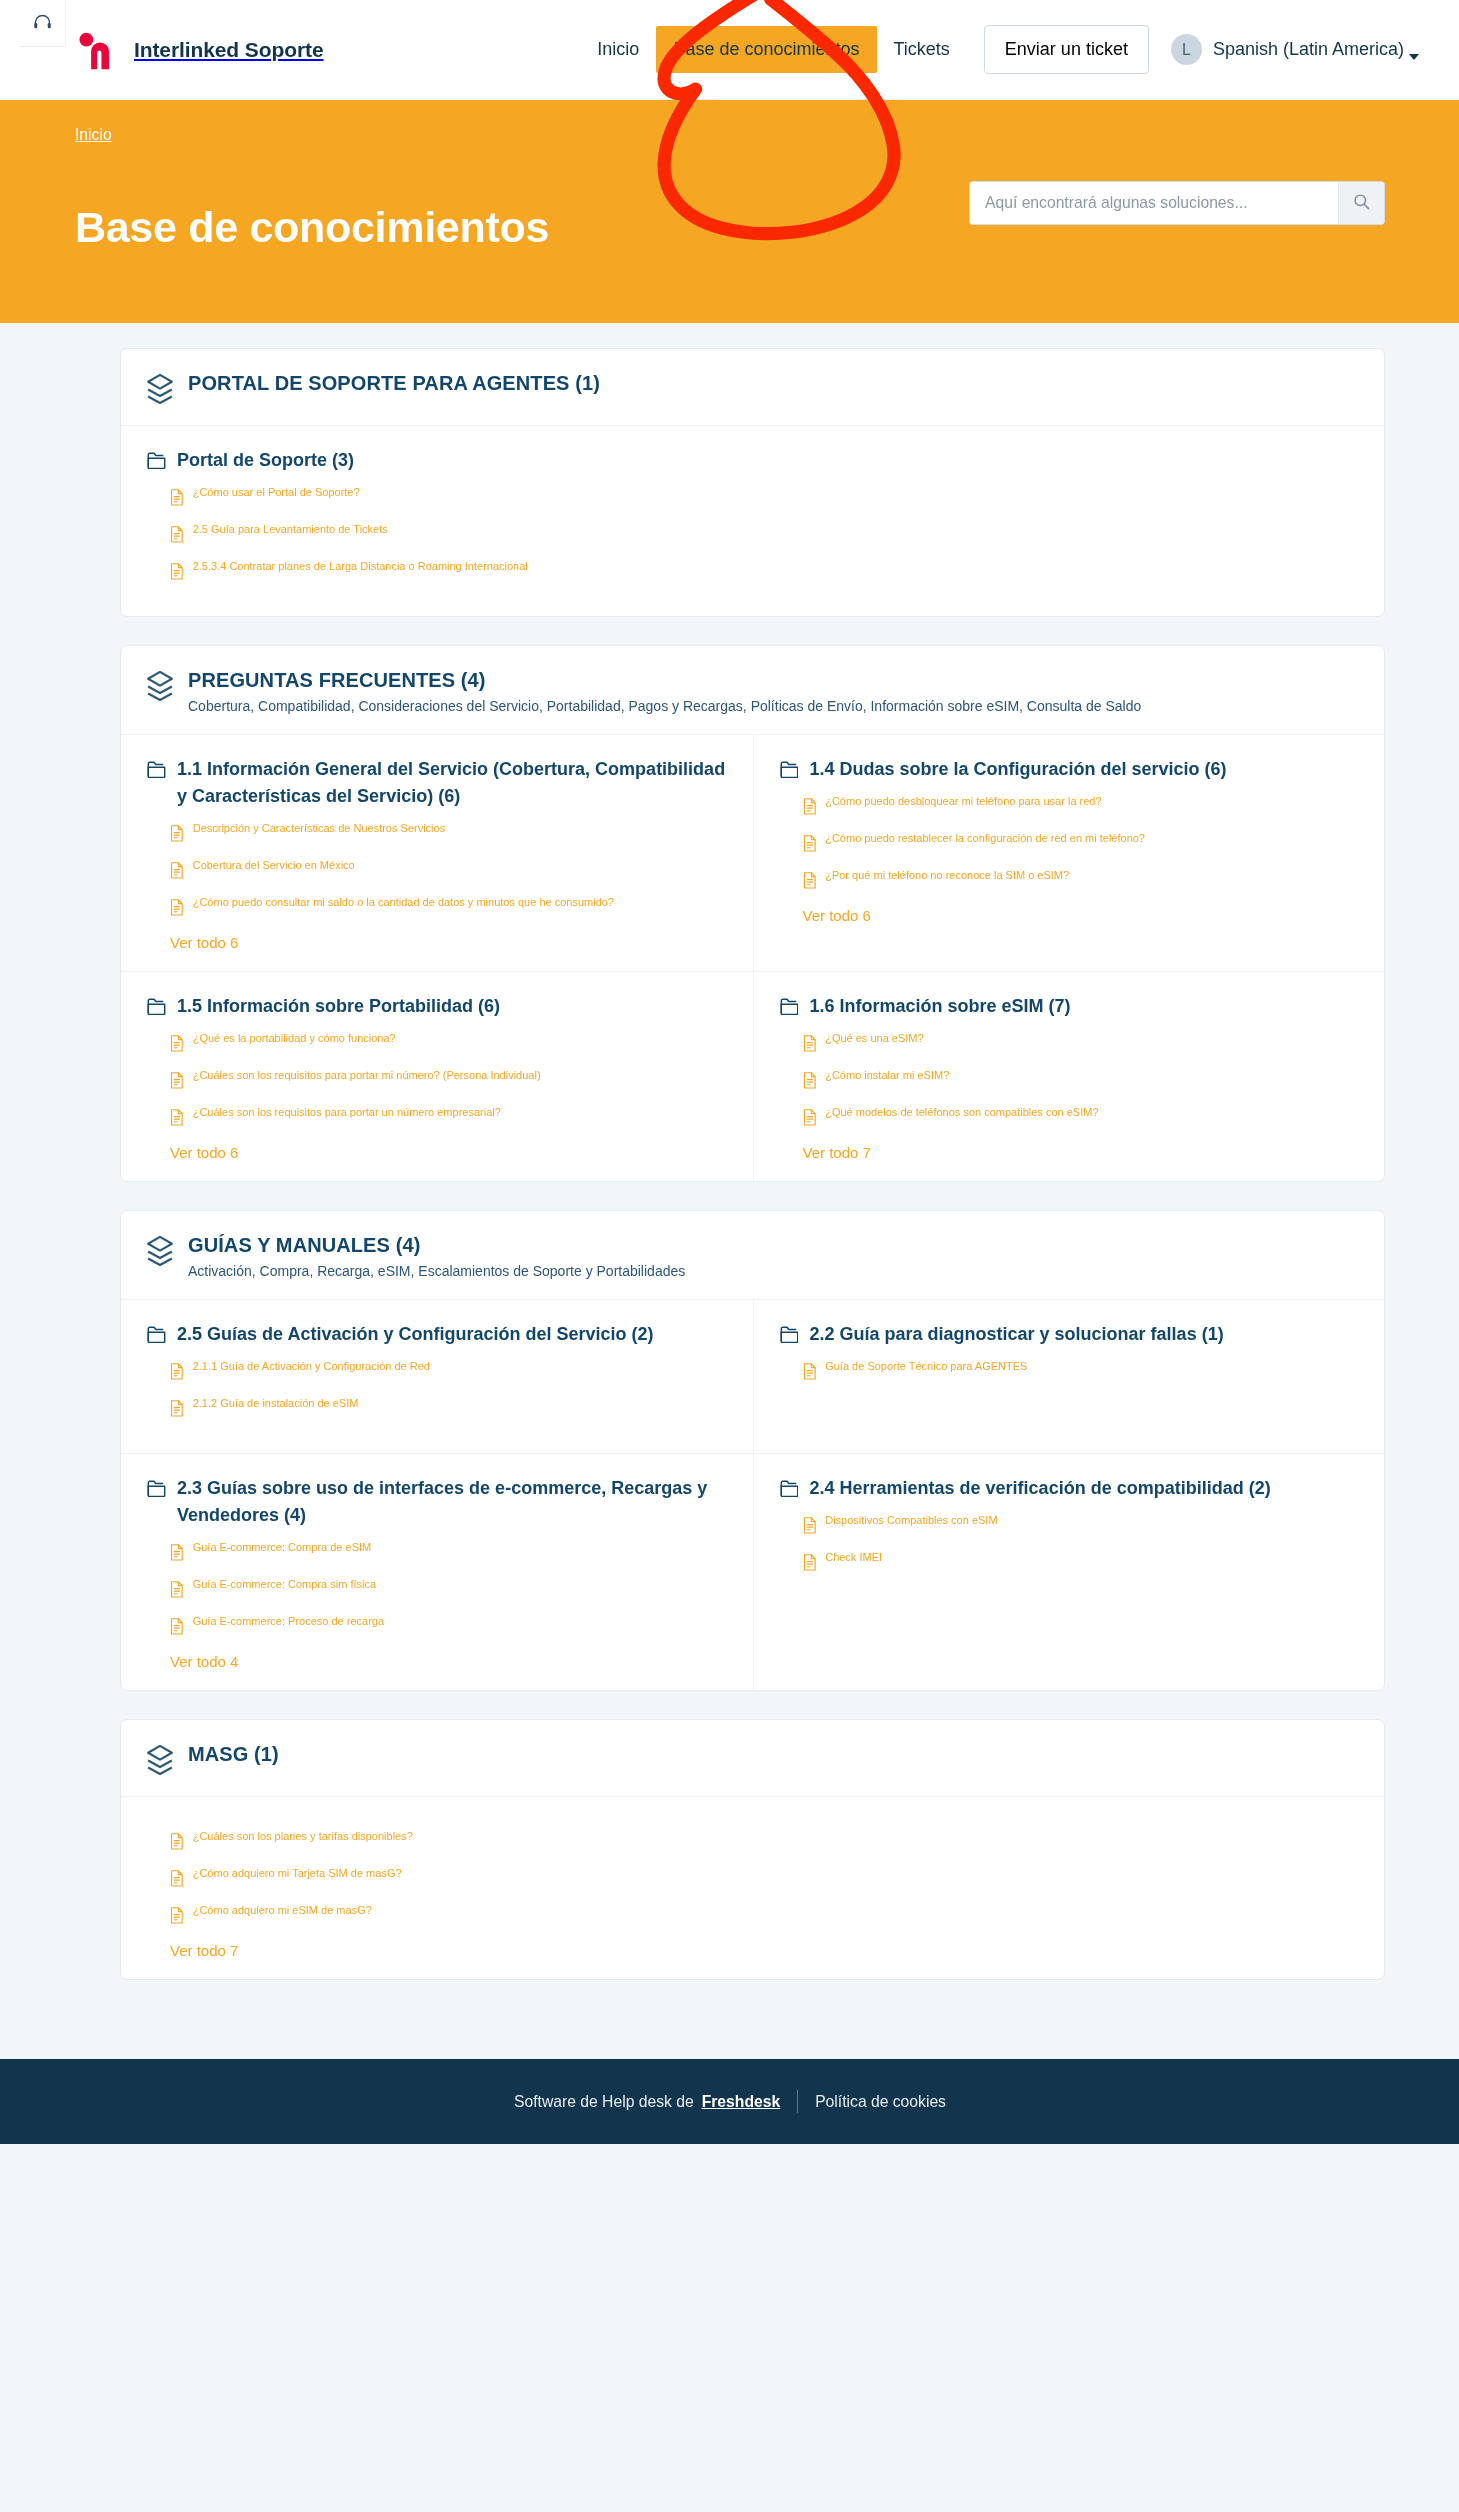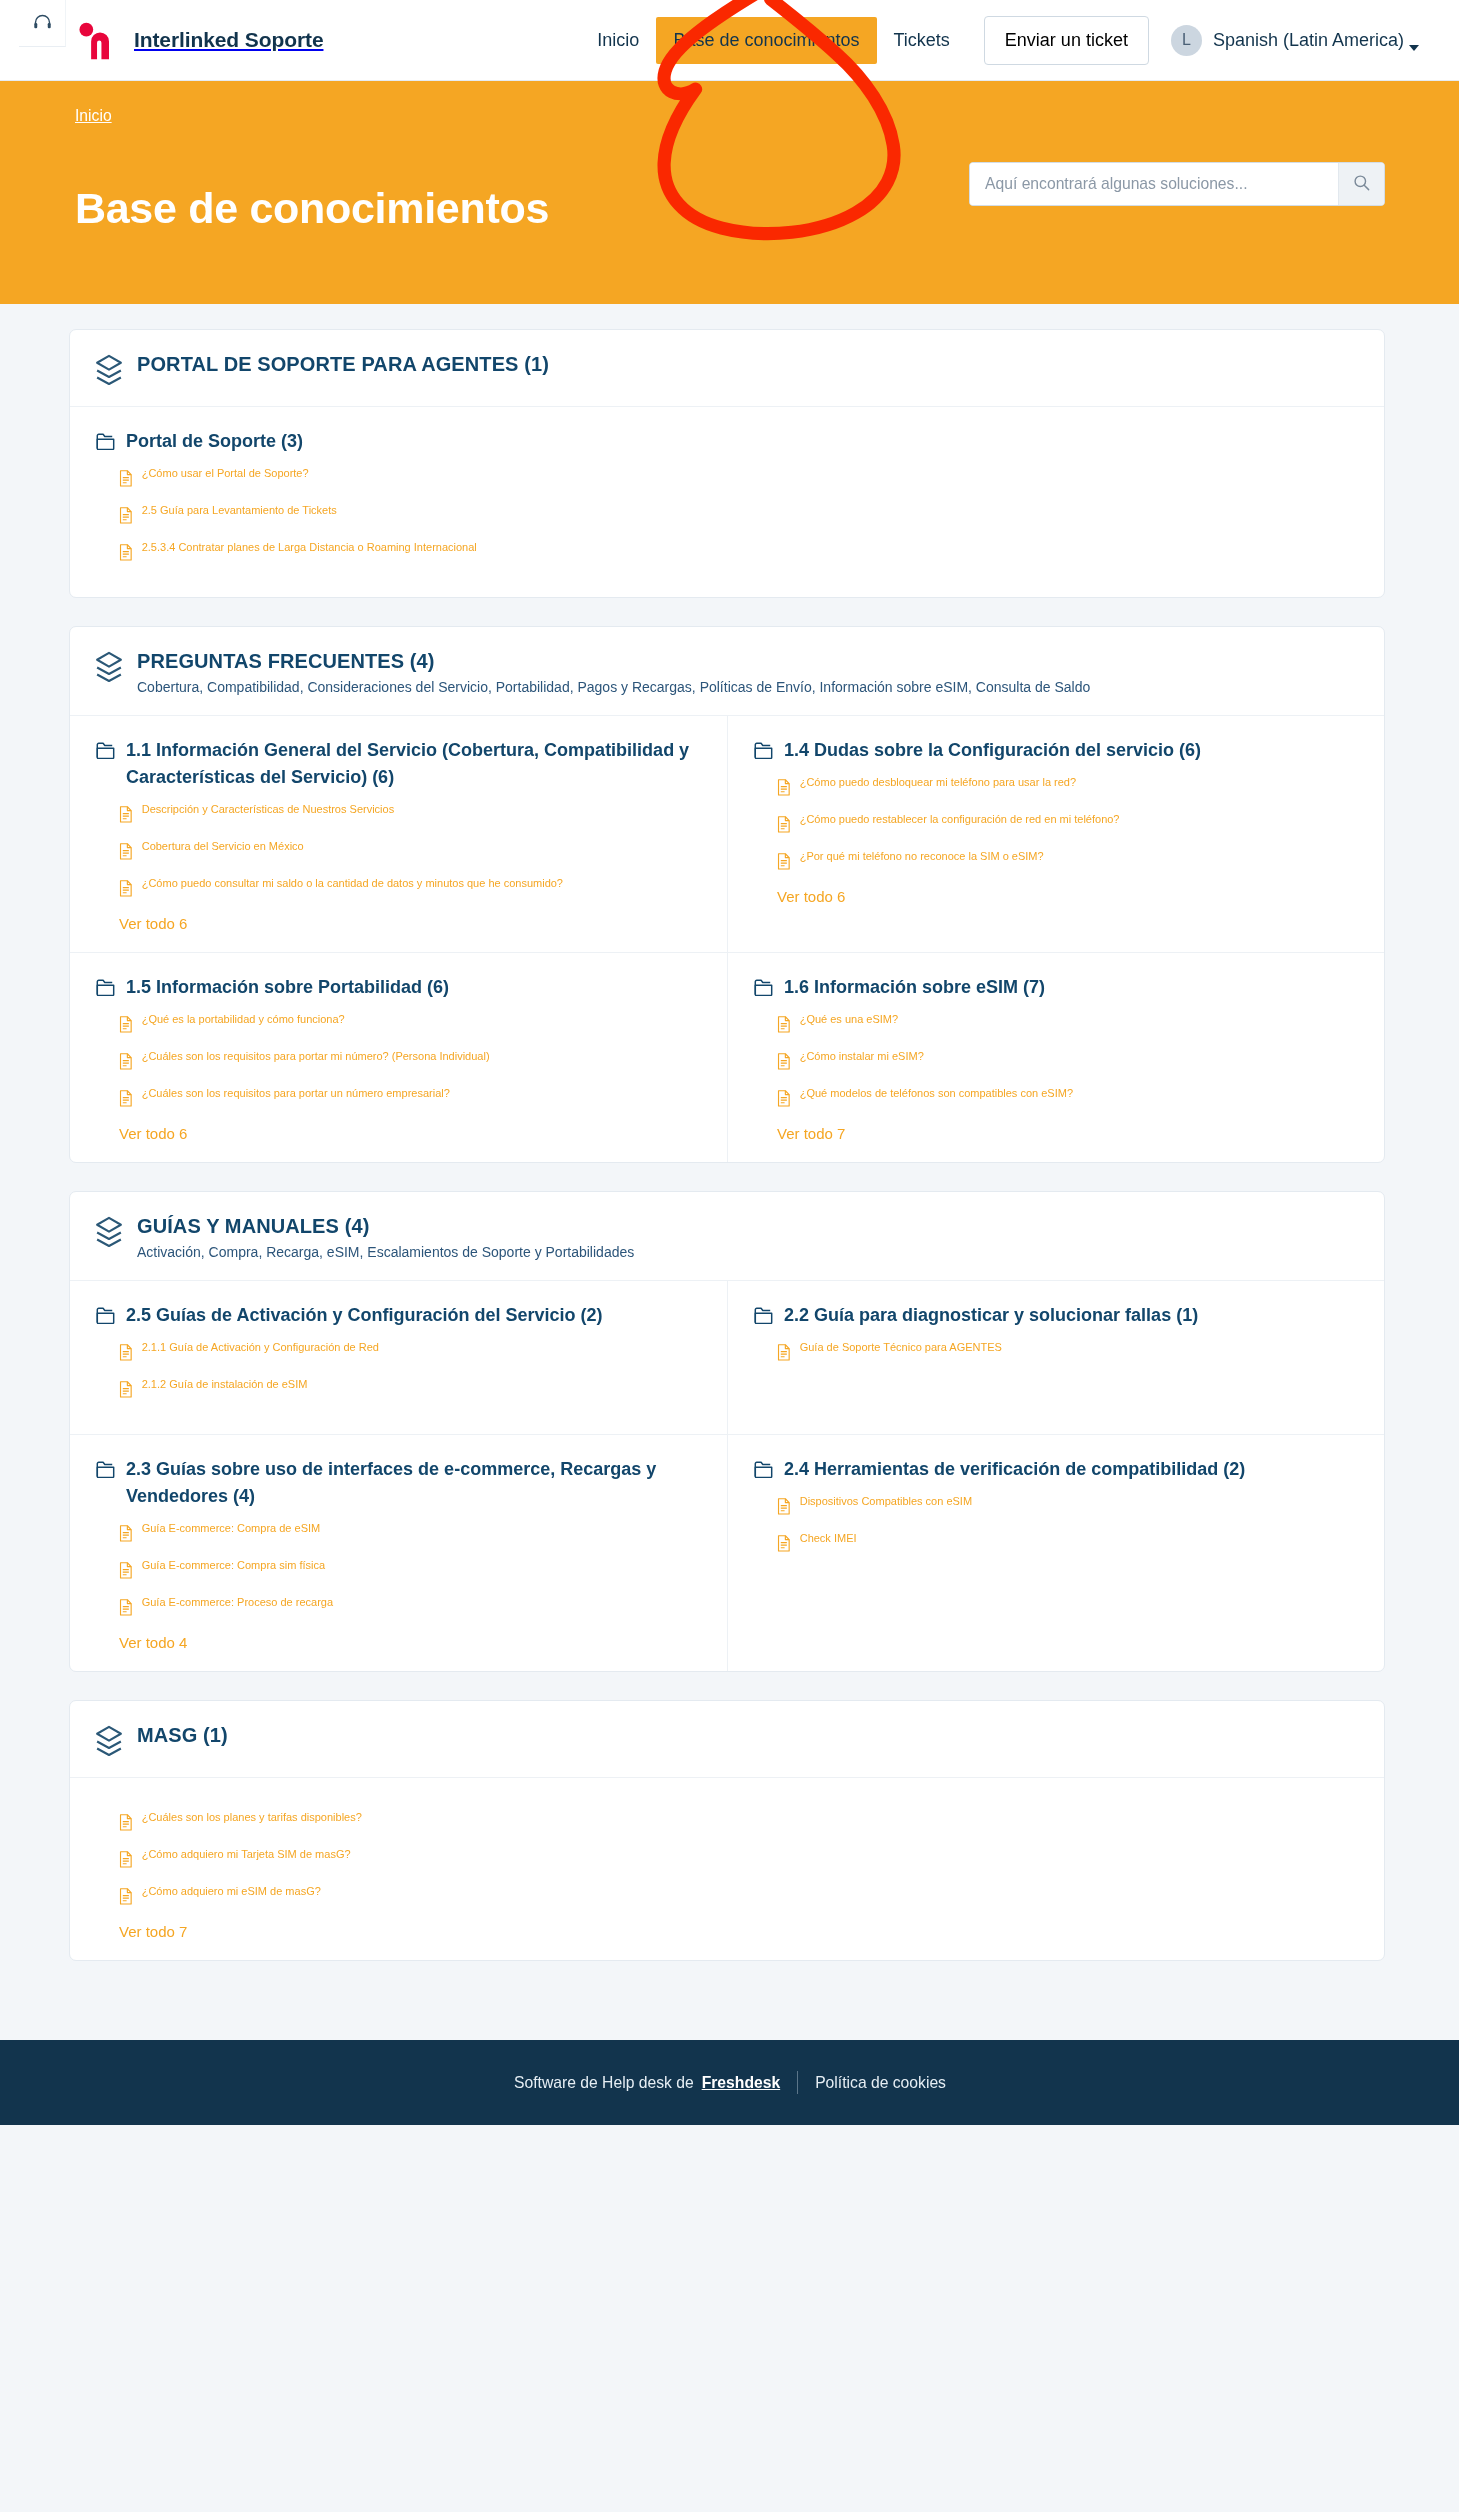--- a/index.html
+++ b/index.html
@@ -7,21 +7,21 @@
   html, body {
     width: 1460px;
     background: #f3f6f9;
     font-family: "Liberation Sans", sans-serif;
   }
   body { position: relative; width: 1460px; min-height: 2512px; }
 
   
   .topbar {
     position: relative;
-    height: 81px;
+    height: 100px;
     background: #ffffff;
     border-bottom: 1px solid #e6ecf2;
     display: flex;
     align-items: center;
     padding: 0 41px 0 0;
   }
   .headset-tab {
     position: absolute;
     left: 19px; top: 0;
     width: 47px; height: 47px;
@@ -117,21 +117,21 @@
   .searchbox input::placeholder { color: #8b98a6; }
   .search-btn {
     width: 46px; background: #eef2f5; border: none;
     border-left: 1px solid #e2e8ee;
     display: flex; align-items: center; justify-content: center;
     cursor: pointer;
   }
   .search-btn svg { width: 19px; height: 19px; }
 
   
-  .content { width: 1460px; padding: 25px 75px 0 69px; }
+  .content { width: 1460px; padding: 25px 75px 0 120px; }
 
   .card {
     background: #ffffff;
     border: 1px solid #e4eaf0;
     border-radius: 7px;
     margin-bottom: 28px;
     overflow: hidden;
   }
   .card-head {
     display: flex; align-items: flex-start; gap: 13px;

